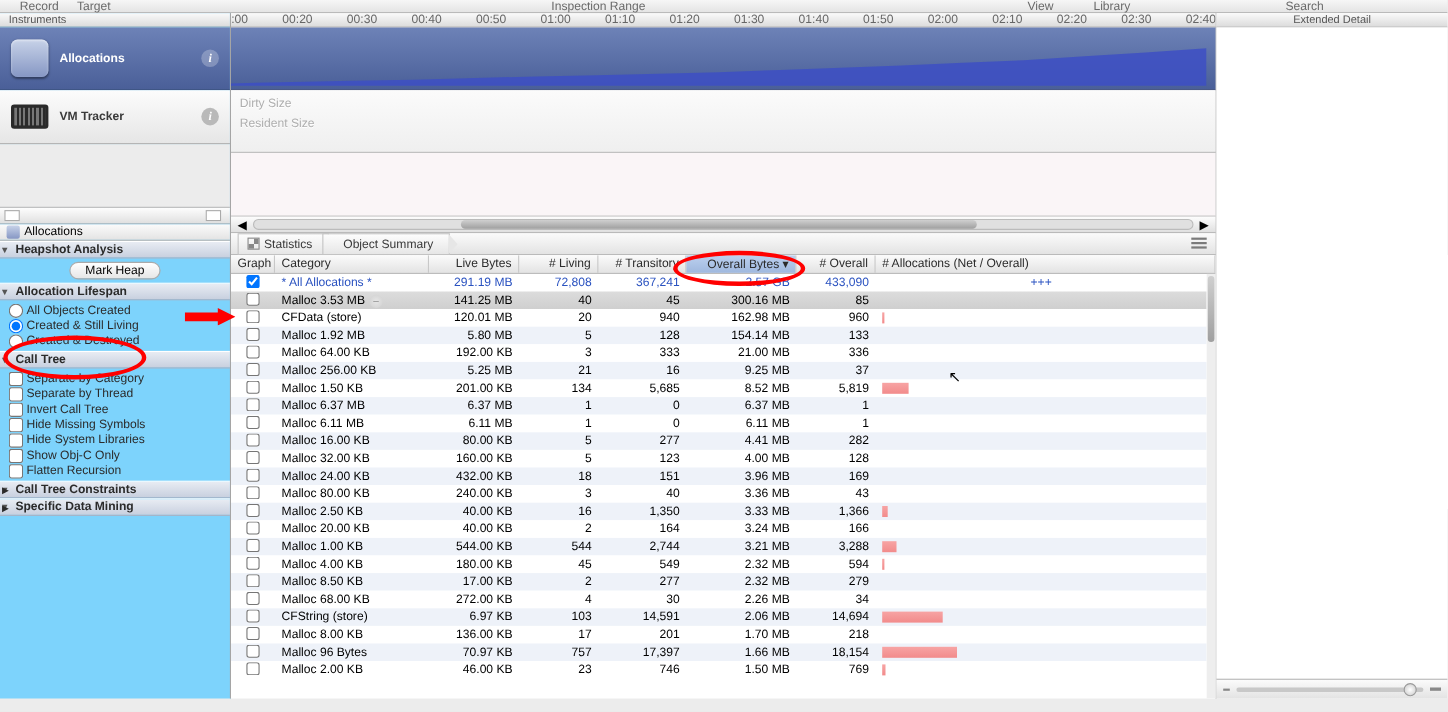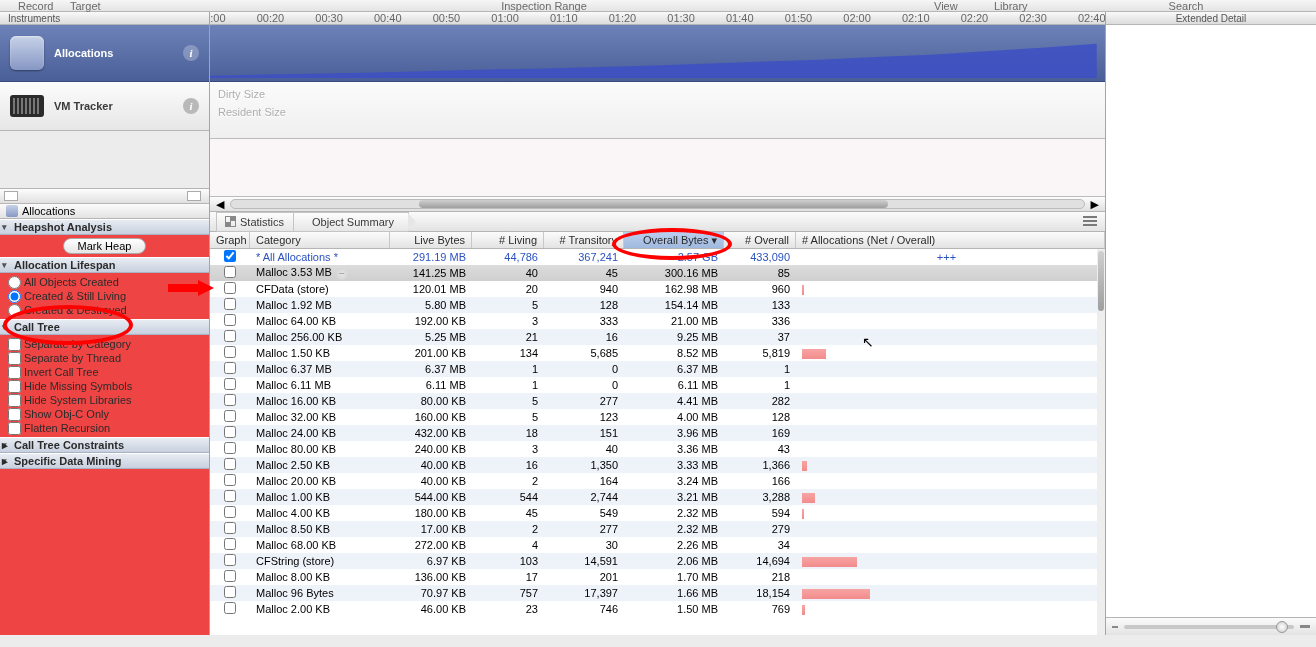--- a/index.html
+++ b/index.html
@@ -4,21 +4,21 @@
 <style>
 * { margin: 0; padding: 0; box-sizing: border-box; font-family: "Lucida Grande", "Helvetica Neue", Arial, sans-serif; font-size: 11px; }
 body { width: 1316px; height: 647px; overflow: hidden; background: #ececec; position: relative; }
 
 
 .topbar { height: 12px; background: linear-gradient(#f6f6f6,#e4e4e4); border-bottom: 1px solid #b5b5b5; display: flex; color: #6a6a6a; font-size: 10px; }
 .topbar > div { padding: 0 18px; }
 
 
 .cols { display: flex; height: 623px; }
-.left { width: 210px; background: #ef4444; border-right: 1px solid #a5a5a5; display: flex; flex-direction: column; }
+.left { width: 210px; background: #7dd3fc; border-right: 1px solid #a5a5a5; display: flex; flex-direction: column; }
 .middle { flex: 1; display: flex; flex-direction: column; border-right: 1px solid #a5a5a5; }
 .right { width: 210px; background: #fff; display: flex; flex-direction: column; }
 
 
 .lefthdr { height: 13px; background: linear-gradient(#fafafa,#dcdcdc); border-bottom: 1px solid #b5b5b5; padding-left: 8px; font-size: 10px; color: #555; line-height: 13px; }
 .instr { height: 57px; background: linear-gradient(#6d82b7,#4a5f98); color: #fff; display: flex; align-items: center; padding: 0 10px; border-bottom: 1px solid #394a7a; position: relative; }
 .instr .icn { width: 34px; height: 34px; background: linear-gradient(#c7d2e8,#8697c4); border-radius: 6px; margin-right: 10px; box-shadow: inset 0 1px 2px rgba(255,255,255,.5), 0 1px 2px rgba(0,0,0,.4); }
 .instr .info { position: absolute; right: 10px; top: 50%; margin-top: -8px; width: 16px; height: 16px; border-radius: 50%; background: rgba(255,255,255,.25); color: #fff; text-align: center; line-height: 16px; font-style: italic; font-weight: bold; font-family: Georgia, serif; }
 .instr2 { height: 49px; background: linear-gradient(#fcfcfc,#e6e6e6); display: flex; align-items: center; padding: 0 10px; border-bottom: 1px solid #b5b5b5; position: relative; color: #3a3a3a; }
 .instr2 .icn2 { width: 34px; height: 22px; background: #2a2a2a; border-radius: 3px; margin-right: 10px; position: relative; }
@@ -239,21 +239,21 @@
         <div class="th col-tr" style="text-align:right"># Transitory</div>
         <div class="th col-ob sort" style="text-align:right"><span>Overall Bytes</span> <span>▾</span></div>
         <div class="th col-ov" style="text-align:right"># Overall</div>
         <div class="th col-al"># Allocations (Net / Overall)</div>
       </div>
       <div class="tbody" id="tbody">
           <div class="tr">
             <div class="td col-gr"><input type="checkbox" class="chk" checked="" style=""></div>
             <div class="td col-cat link">* All Allocations *</div>
             <div class="td num col-lb link">291.19 MB</div>
-            <div class="td num col-lv link">44,786</div>
+            <div class="td num col-lv link">72,808</div>
             <div class="td num col-tr link">367,241</div>
             <div class="td num col-ob link">2.57 GB</div>
             <div class="td num col-ov link">433,090</div>
             <div class="td col-al">
               <span class="link" style="display: block; text-align: center;">+++</span>
             </div>
           </div>
           <div class="tr sel">
             <div class="td col-gr"><input type="checkbox" class="chk" style=""></div>
             <div class="td col-cat">Malloc 3.53 MB<span class="closebtn">–</span></div>

